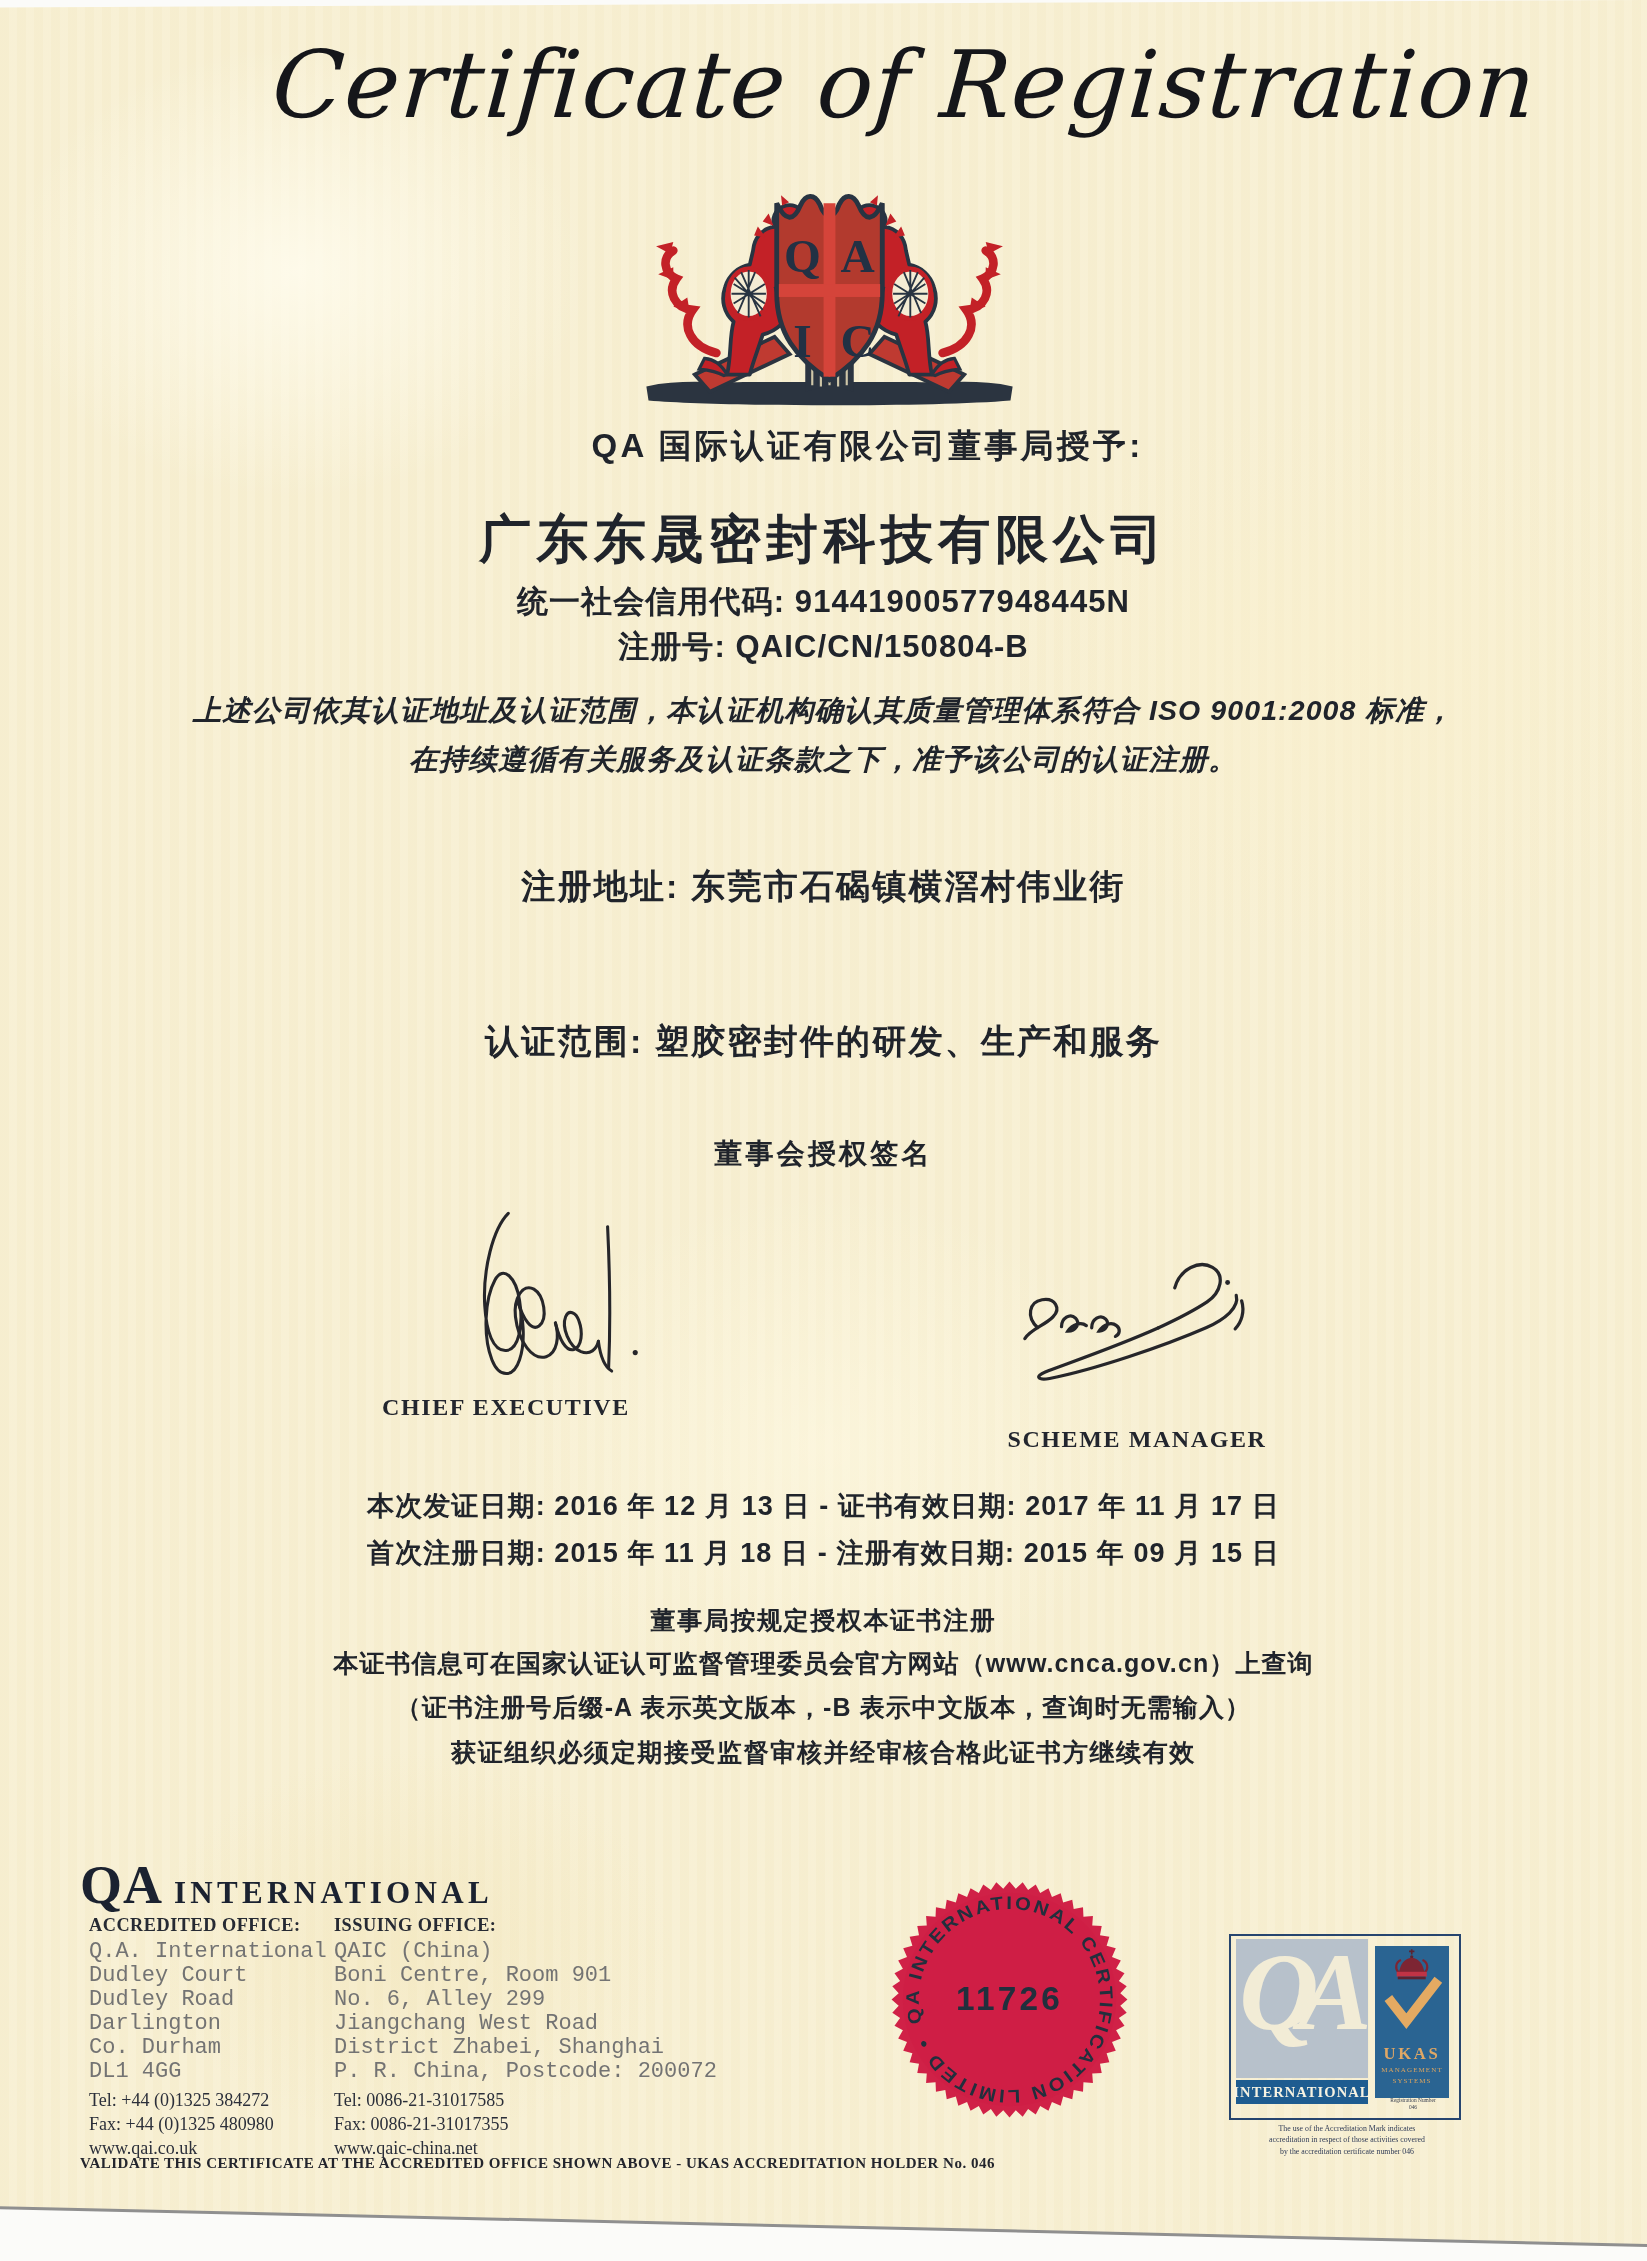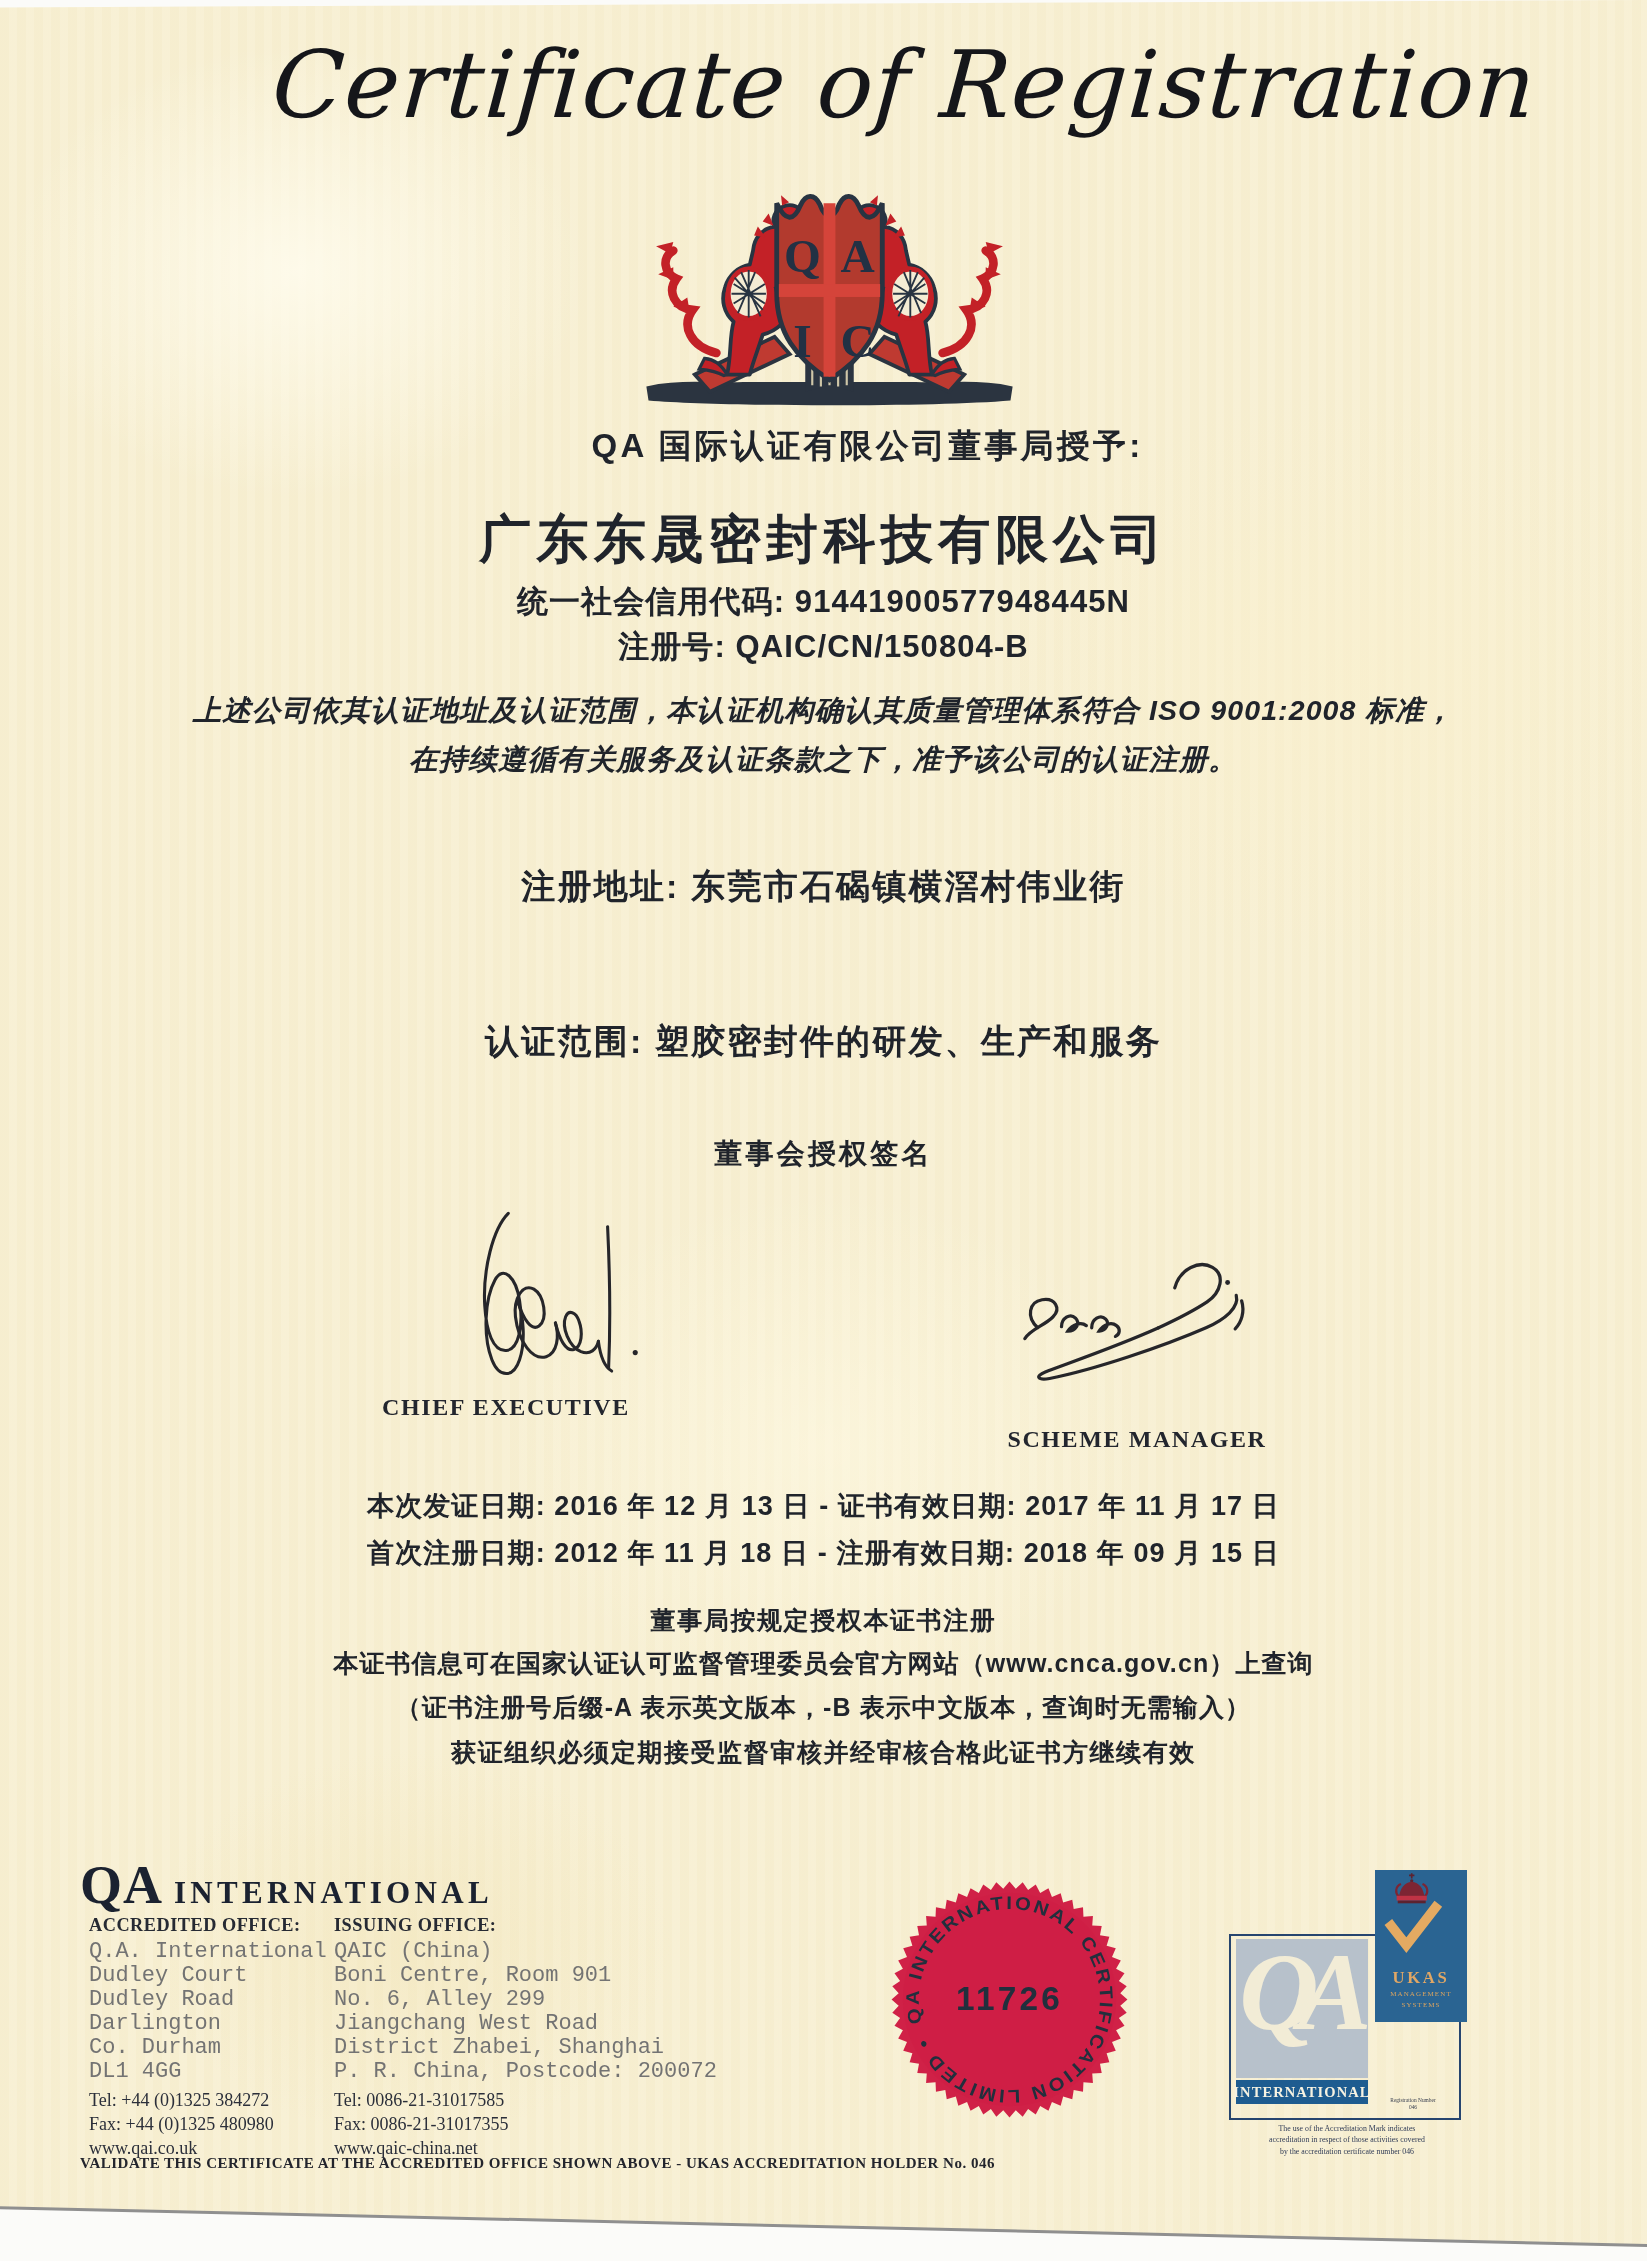--- a/index.html
+++ b/index.html
@@ -61,21 +61,21 @@
   #seal{left:891px;top:1881px;}
   
   #markbox{left:1229px;top:1934px;width:232px;height:186px;border:2.7px solid #26456f;box-sizing:border-box;}
   #monogram{left:1236px;top:1939px;width:132px;height:139px;background:#b7c1cb;overflow:hidden;}
   #monogram span{position:absolute;left:3.2px;top:-9.7px;font-family:"Liberation Serif",serif;font-style:italic;
     font-size:110px;font-weight:600;letter-spacing:-20.5px;color:#f2ecd6;}
   #intlbar{left:1236px;top:2080px;width:132px;height:24px;background:#1e5c90;display:flex;
     align-items:center;justify-content:center;}
   #intlbar span{font-family:"Liberation Serif",serif;font-size:14.5px;font-weight:700;
     letter-spacing:1.1px;color:#f6f2e2;}
-  #ukasrect{left:1375px;top:1870px;width:92px;height:152px;background:#2a6492;text-align:center;}
+  #ukasrect{left:1375px;top:1946px;width:74px;height:152px;background:#2a6492;text-align:center;}
   #ukasrect .ukas{display:block;margin-top:4.3px;font-family:"Liberation Serif",serif;font-size:16.7px;
     font-weight:700;letter-spacing:2.7px;color:#e0a765;}
   #ukasrect .mgmt{display:block;font-family:"Liberation Serif",serif;font-size:7px;
     letter-spacing:1.1px;color:#dba45f;margin-top:2.2px;}
   #regnum{left:1370px;top:2097px;width:86px;text-align:center;font-size:5.4px;line-height:7px;
     color:#3a4050;font-family:"Liberation Serif",serif;}
   #marknote{left:1223px;top:2123px;width:248px;text-align:center;font-family:"Liberation Serif",serif;
     font-size:7.8px;line-height:11.3px;color:#2e3a56;}
   svg{display:block;}
 </style>
@@ -162,21 +162,21 @@
                C444,154 470,132 464,110"></path>
       <path d="M474,120 C480,140 474,160 462,172"></path>
     </g>
     <circle cx="448" cy="86" r="4.5" fill="#26262a"></circle>
   </svg>
 
   <div id="chieflabel" class="siglabel">CHIEF EXECUTIVE</div>
   <div id="schemelabel" class="siglabel">SCHEME MANAGER</div>
 
   <div id="date1" class="cline">本次发证日期: 2016 年 12 月 13 日 - 证书有效日期: 2017 年 11 月 17 日</div>
-  <div id="date2" class="cline">首次注册日期: 2012 年 11 月 18 日 - 注册有效日期: 2018 年 09 月 15 日</div>
+  <div id="date2" class="cline">首次注册日期: 2015 年 11 月 18 日 - 注册有效日期: 2015 年 09 月 15 日</div>
   <div id="boardline" class="cline">董事局按规定授权本证书注册</div>
   <div id="cncaline" class="cline">本证书信息可在国家认证认可监督管理委员会官方网站（www.cnca.gov.cn）上查询</div>
   <div id="suffixline" class="cline">（证书注册号后缀-A 表示英文版本，-B 表示中文版本，查询时无需输入）</div>
   <div id="survline" class="cline">获证组织必须定期接受监督审核并经审核合格此证书方继续有效</div>
 
   <div id="qaheading" class="abs">
     <span class="qa">QA</span>
     <span class="intl">INTERNATIONAL</span>
   </div>
 

